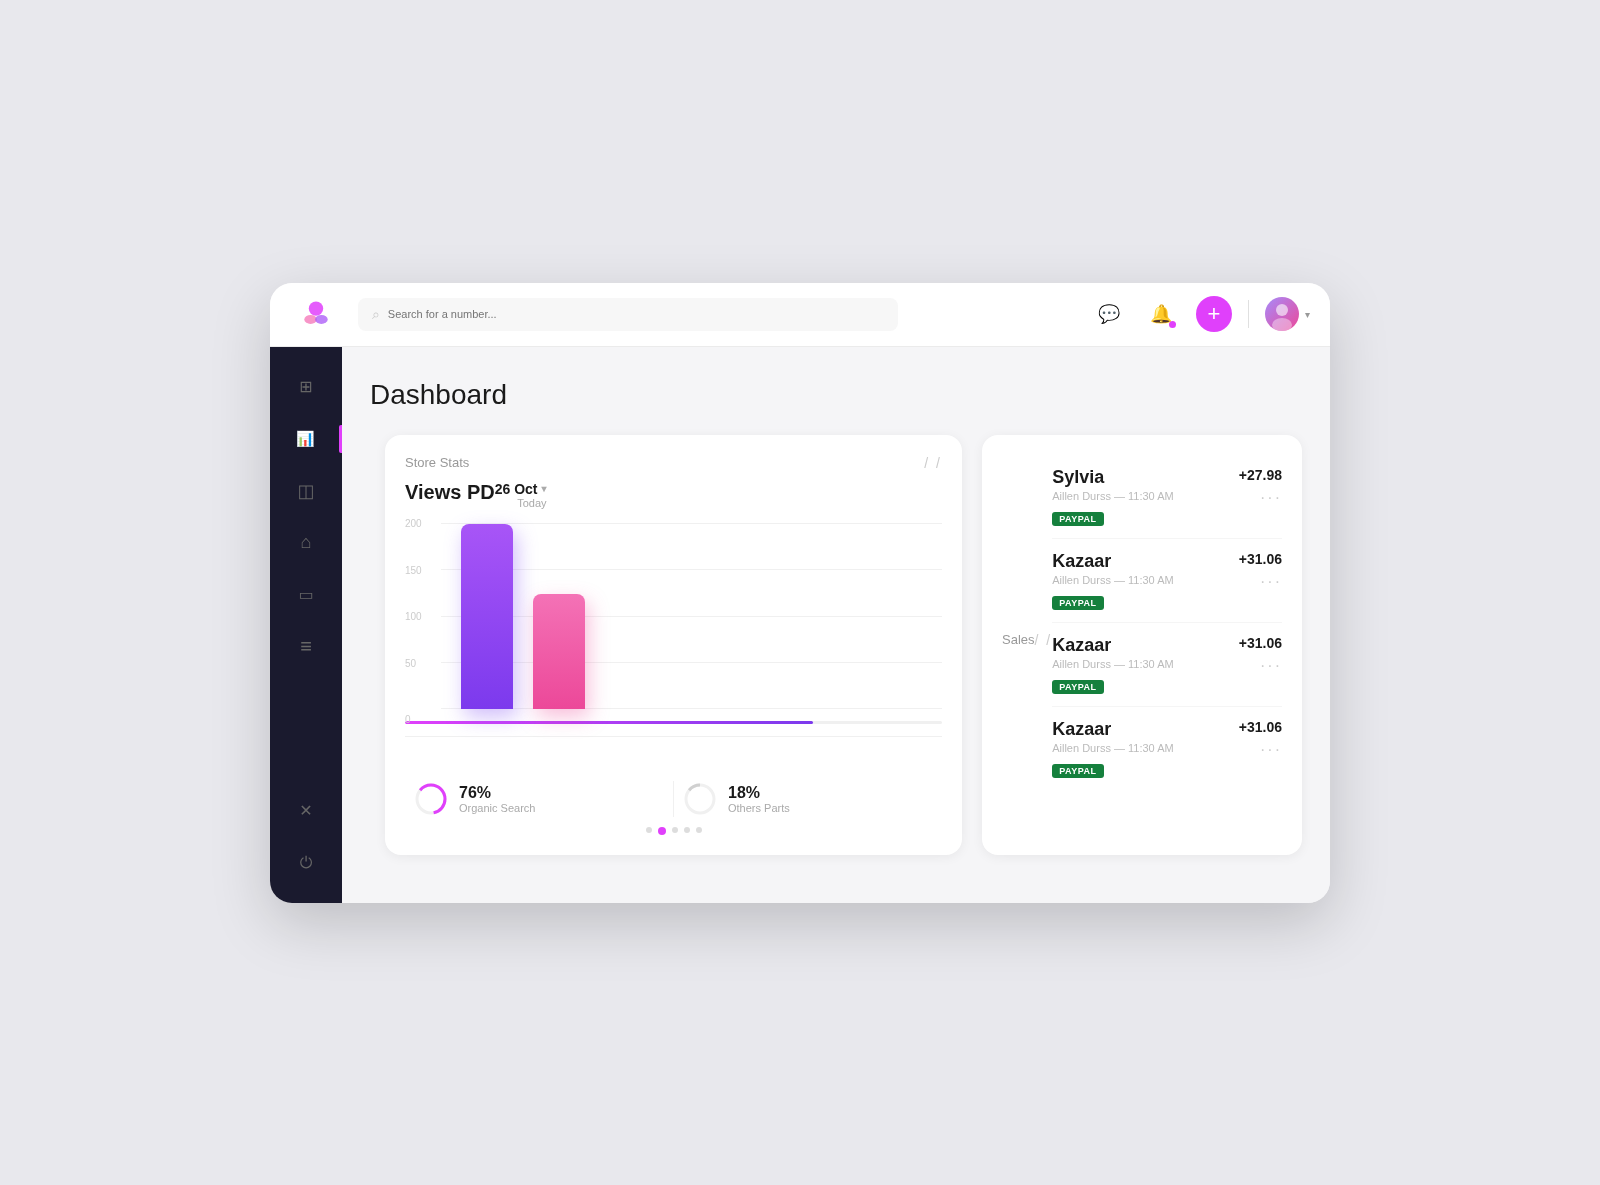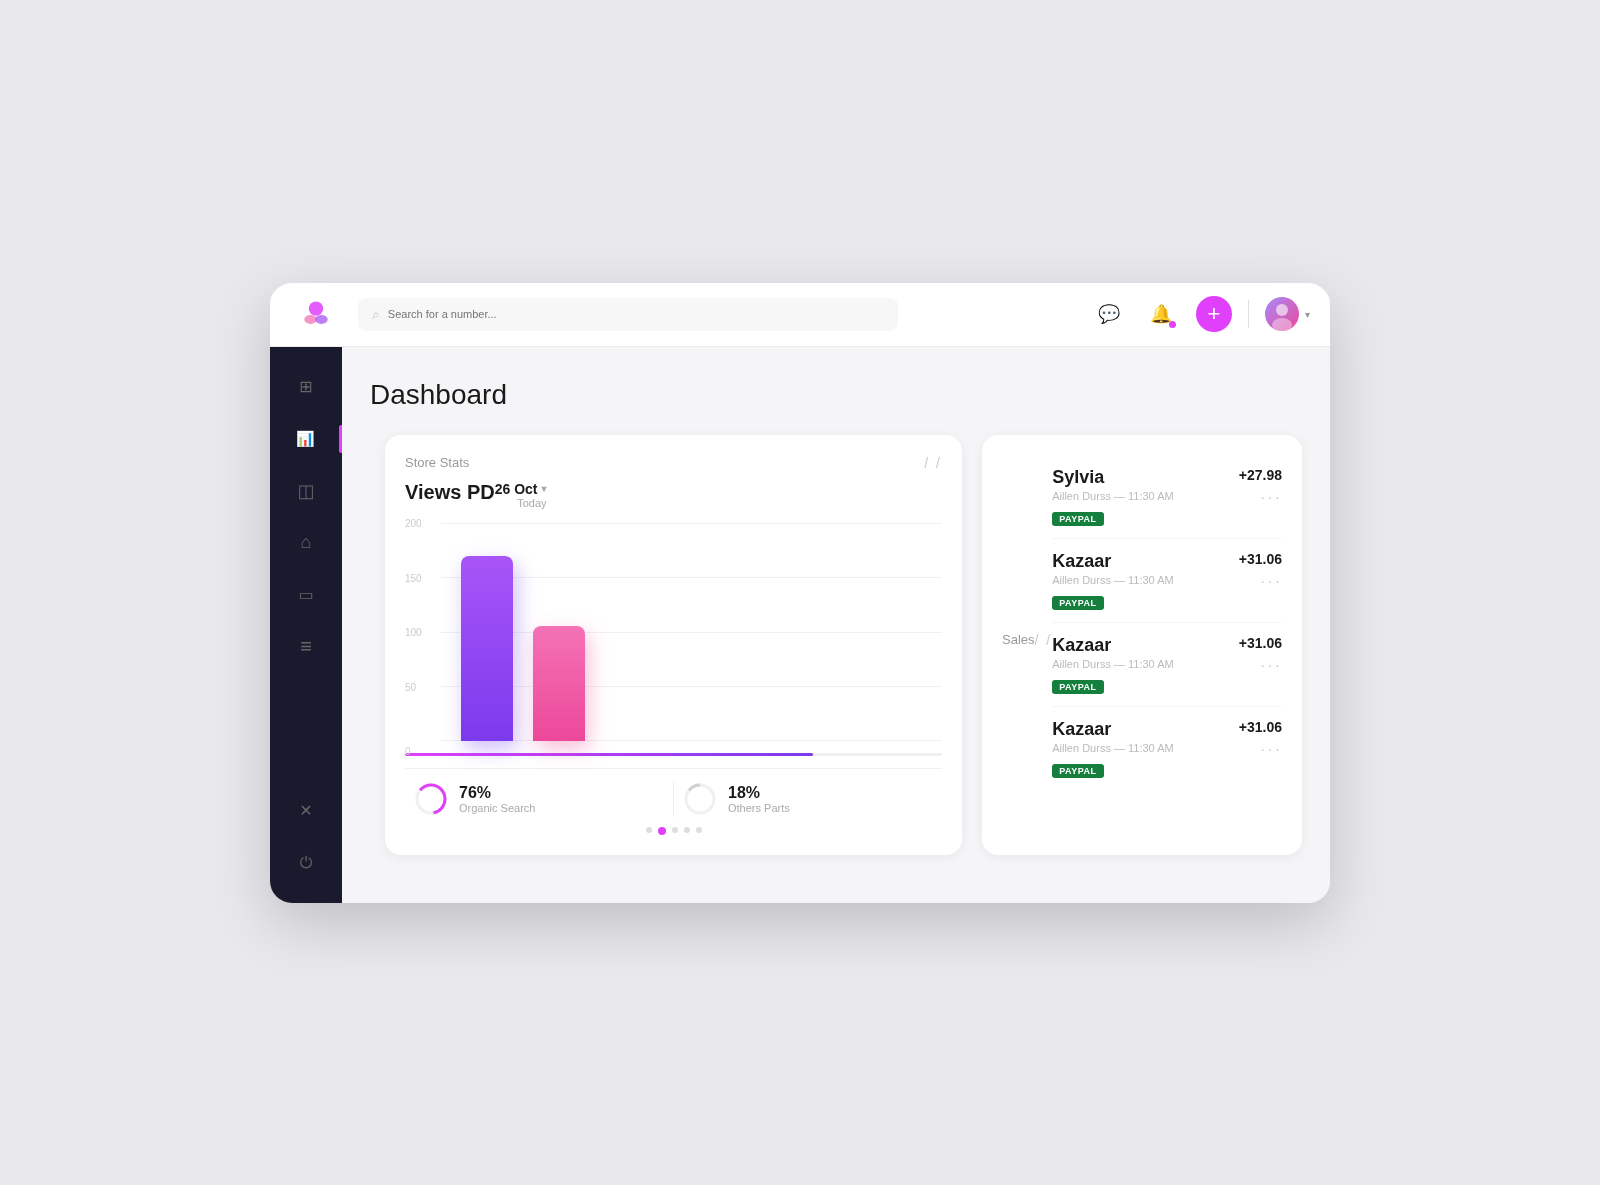--- a/index.html
+++ b/index.html
@@ -337,20 +337,21 @@
       gap: 0;
       border-top: 1px solid #f0f0f0;
       padding-top: 12px;
     }
     .stat-item {
       flex: 1;
       display: flex;
       align-items: center;
       gap: 10px;
       padding: 0 8px;
+      margin-top: 32px;
     }
     .stat-item + .stat-item {
       border-left: 1px solid #f0f0f0;
     }
     .donut-circle {
       width: 36px;
       height: 36px;
       flex-shrink: 0;
     }
     .stat-text {}

